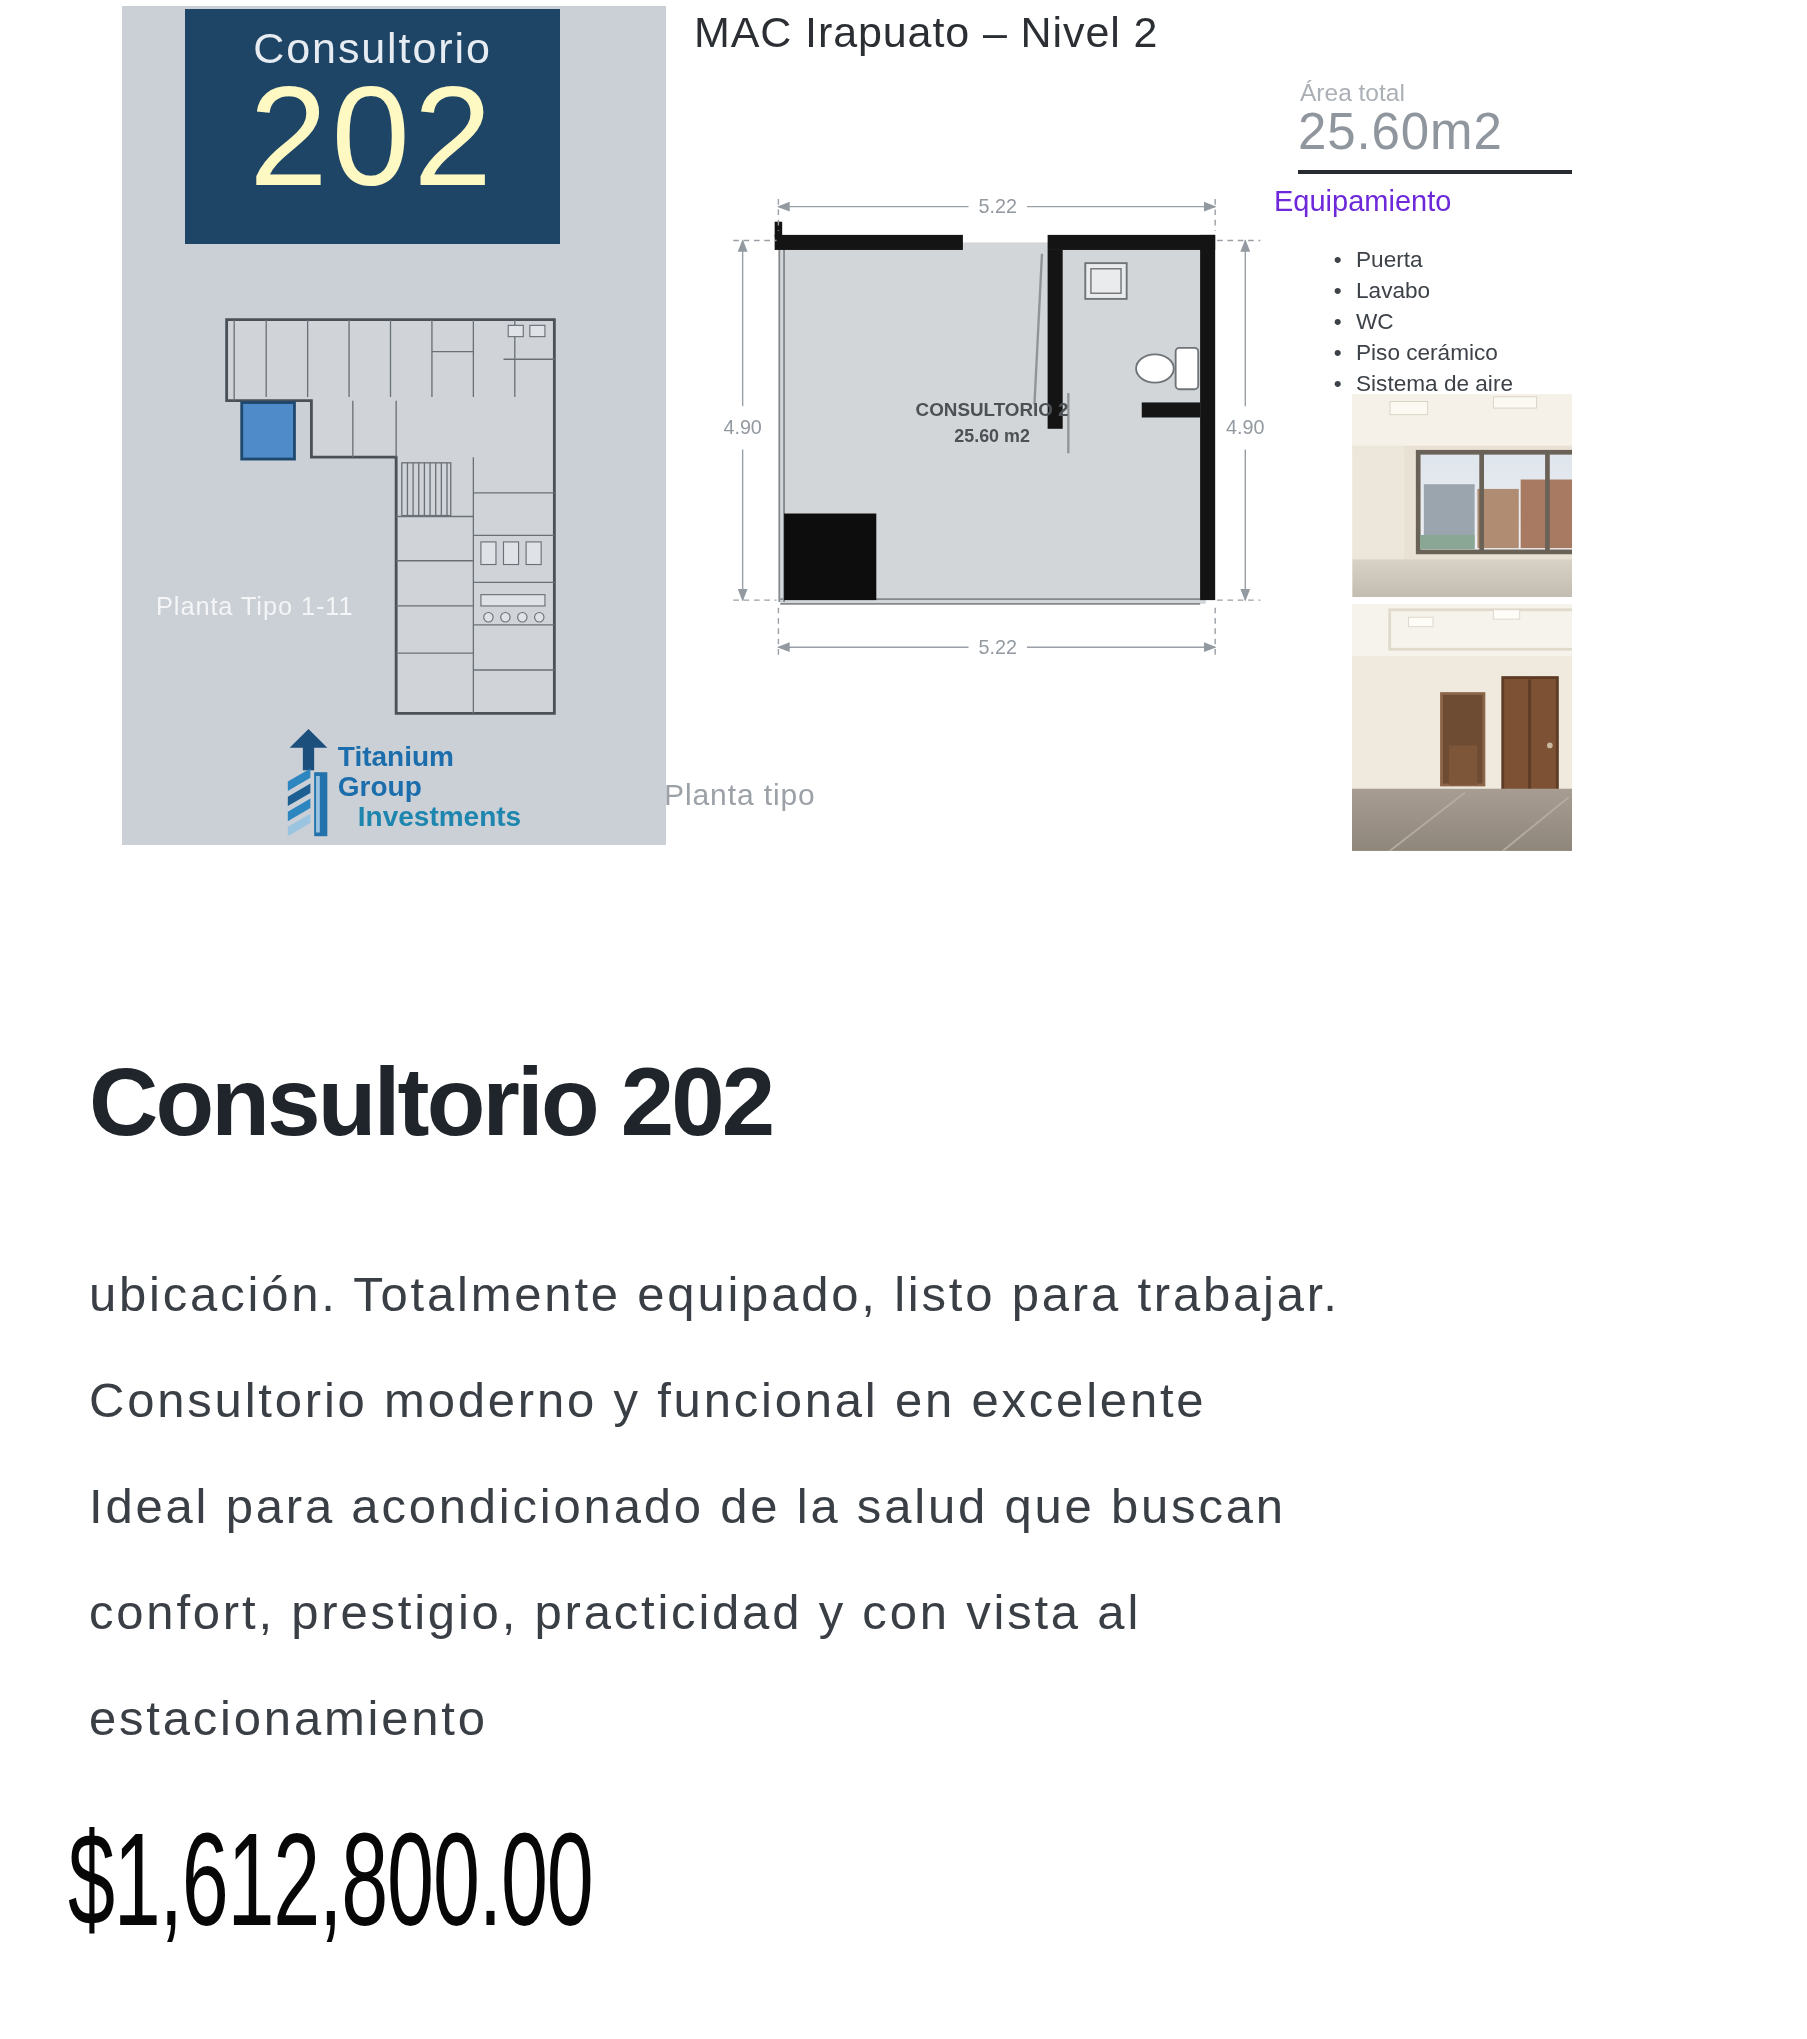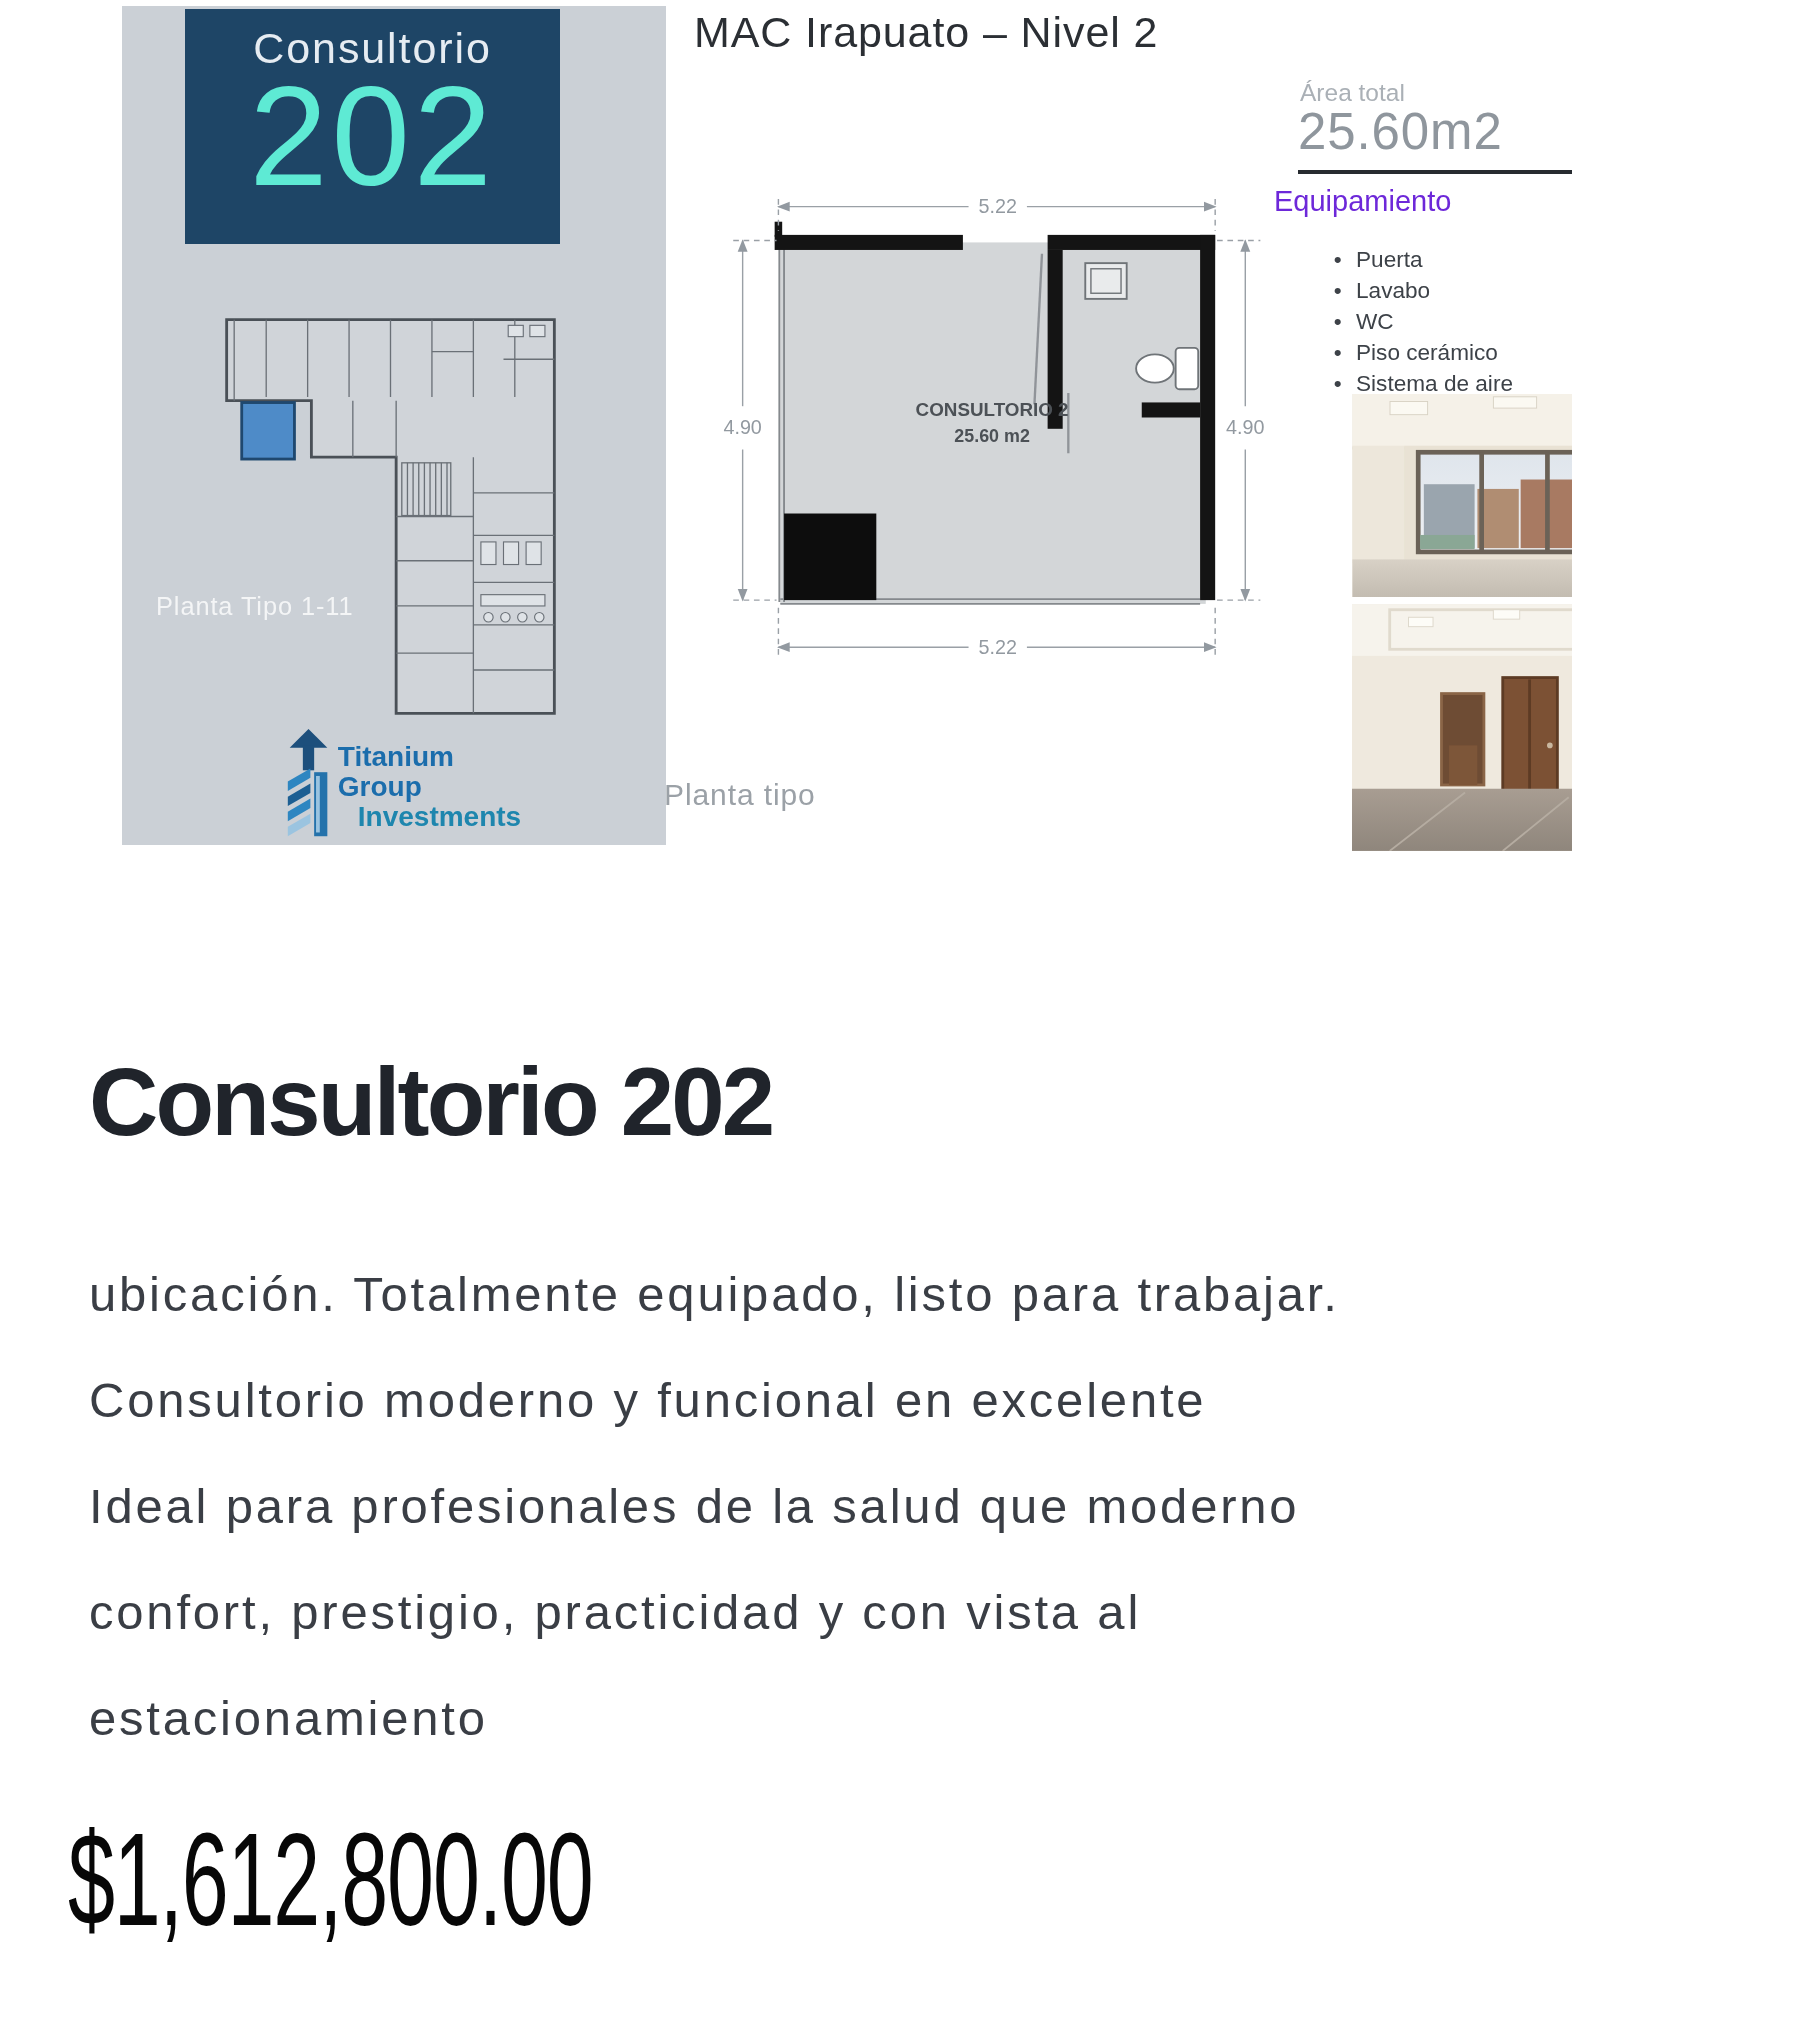--- a/index.html
+++ b/index.html
@@ -5,21 +5,21 @@
   html,body{margin:0;padding:0;background:#ffffff;}
   #page{position:relative;width:1572px;height:2040px;background:#ffffff;overflow:hidden;
         font-family:"Liberation Sans",sans-serif;}
   .abs{position:absolute;}
 
   
   #flyer-card{left:122px;top:5.6px;width:544px;height:839px;background:#cbd0d6;}
   #flyer-header{position:absolute;left:63px;top:3.8px;width:375px;height:235px;background:#1e4566;
                 text-align:center;color:#edf1f5;}
   #flyer-unit-label{display:block;margin-top:15px;font-size:43px;font-weight:300;letter-spacing:1.9px;color:#e6ecf2;}
-  #flyer-unit-number{display:block;margin-top:-7.5px;font-size:141px;font-weight:300;letter-spacing:3.8px;line-height:1.0;color:#5eead4;}
+  #flyer-unit-number{display:block;margin-top:-7.5px;font-size:141px;font-weight:300;letter-spacing:3.8px;line-height:1.0;color:#fef9c3;}
   #mini-plan{position:absolute;left:99px;top:308px;width:339px;height:405px;}
   #floor-range-caption{position:absolute;left:34px;top:586px;font-size:25.4px;font-weight:500;
                 letter-spacing:0.9px;color:rgba(255,255,255,0.78);}
   #logo{position:absolute;left:160px;top:721px;display:flex;}
   #logo-text{margin-left:2.8px;padding-top:15px;font-weight:700;font-size:28px;line-height:30px;}
   #logo-text .l1,#logo-text .l2{color:#1b6dac;}
   #logo-text .l3{color:#1e86ae;margin-left:20px;}
 
   
   #plan-title{left:694px;top:7.5px;font-size:43px;font-weight:500;letter-spacing:0.9px;color:#2b2f34;}
@@ -246,21 +246,21 @@
     <rect x="258" y="28" width="3" height="180" fill="#e3ddd0"></rect>
     <rect x="0" y="196" width="363" height="66" fill="url(#floor2)"></rect>
     <path d="M40,262 L120,200 M160,262 L230,205 M280,262 L340,210" stroke="#b5aca1" stroke-width="2" fill="none"></path>
   </svg>
 
   <h1 id="listing-title" class="abs" style="margin:0;">Consultorio 202</h1>
 
   <div id="listing-description" class="abs">
     <div class="dline">ubicación. Totalmente equipado, listo para trabajar.</div>
     <div class="dline">Consultorio moderno y funcional en excelente</div>
-    <div class="dline">Ideal para profesionales de la salud que moderno</div>
+    <div class="dline">Ideal para acondicionado de la salud que buscan</div>
     <div class="dline">confort, prestigio, practicidad y con vista al</div>
     <div class="dline">estacionamiento</div>
   </div>
 
   <div id="listing-price" class="abs">$1,612,800.00</div>
 
 </div>
 
 
 </body></html>

